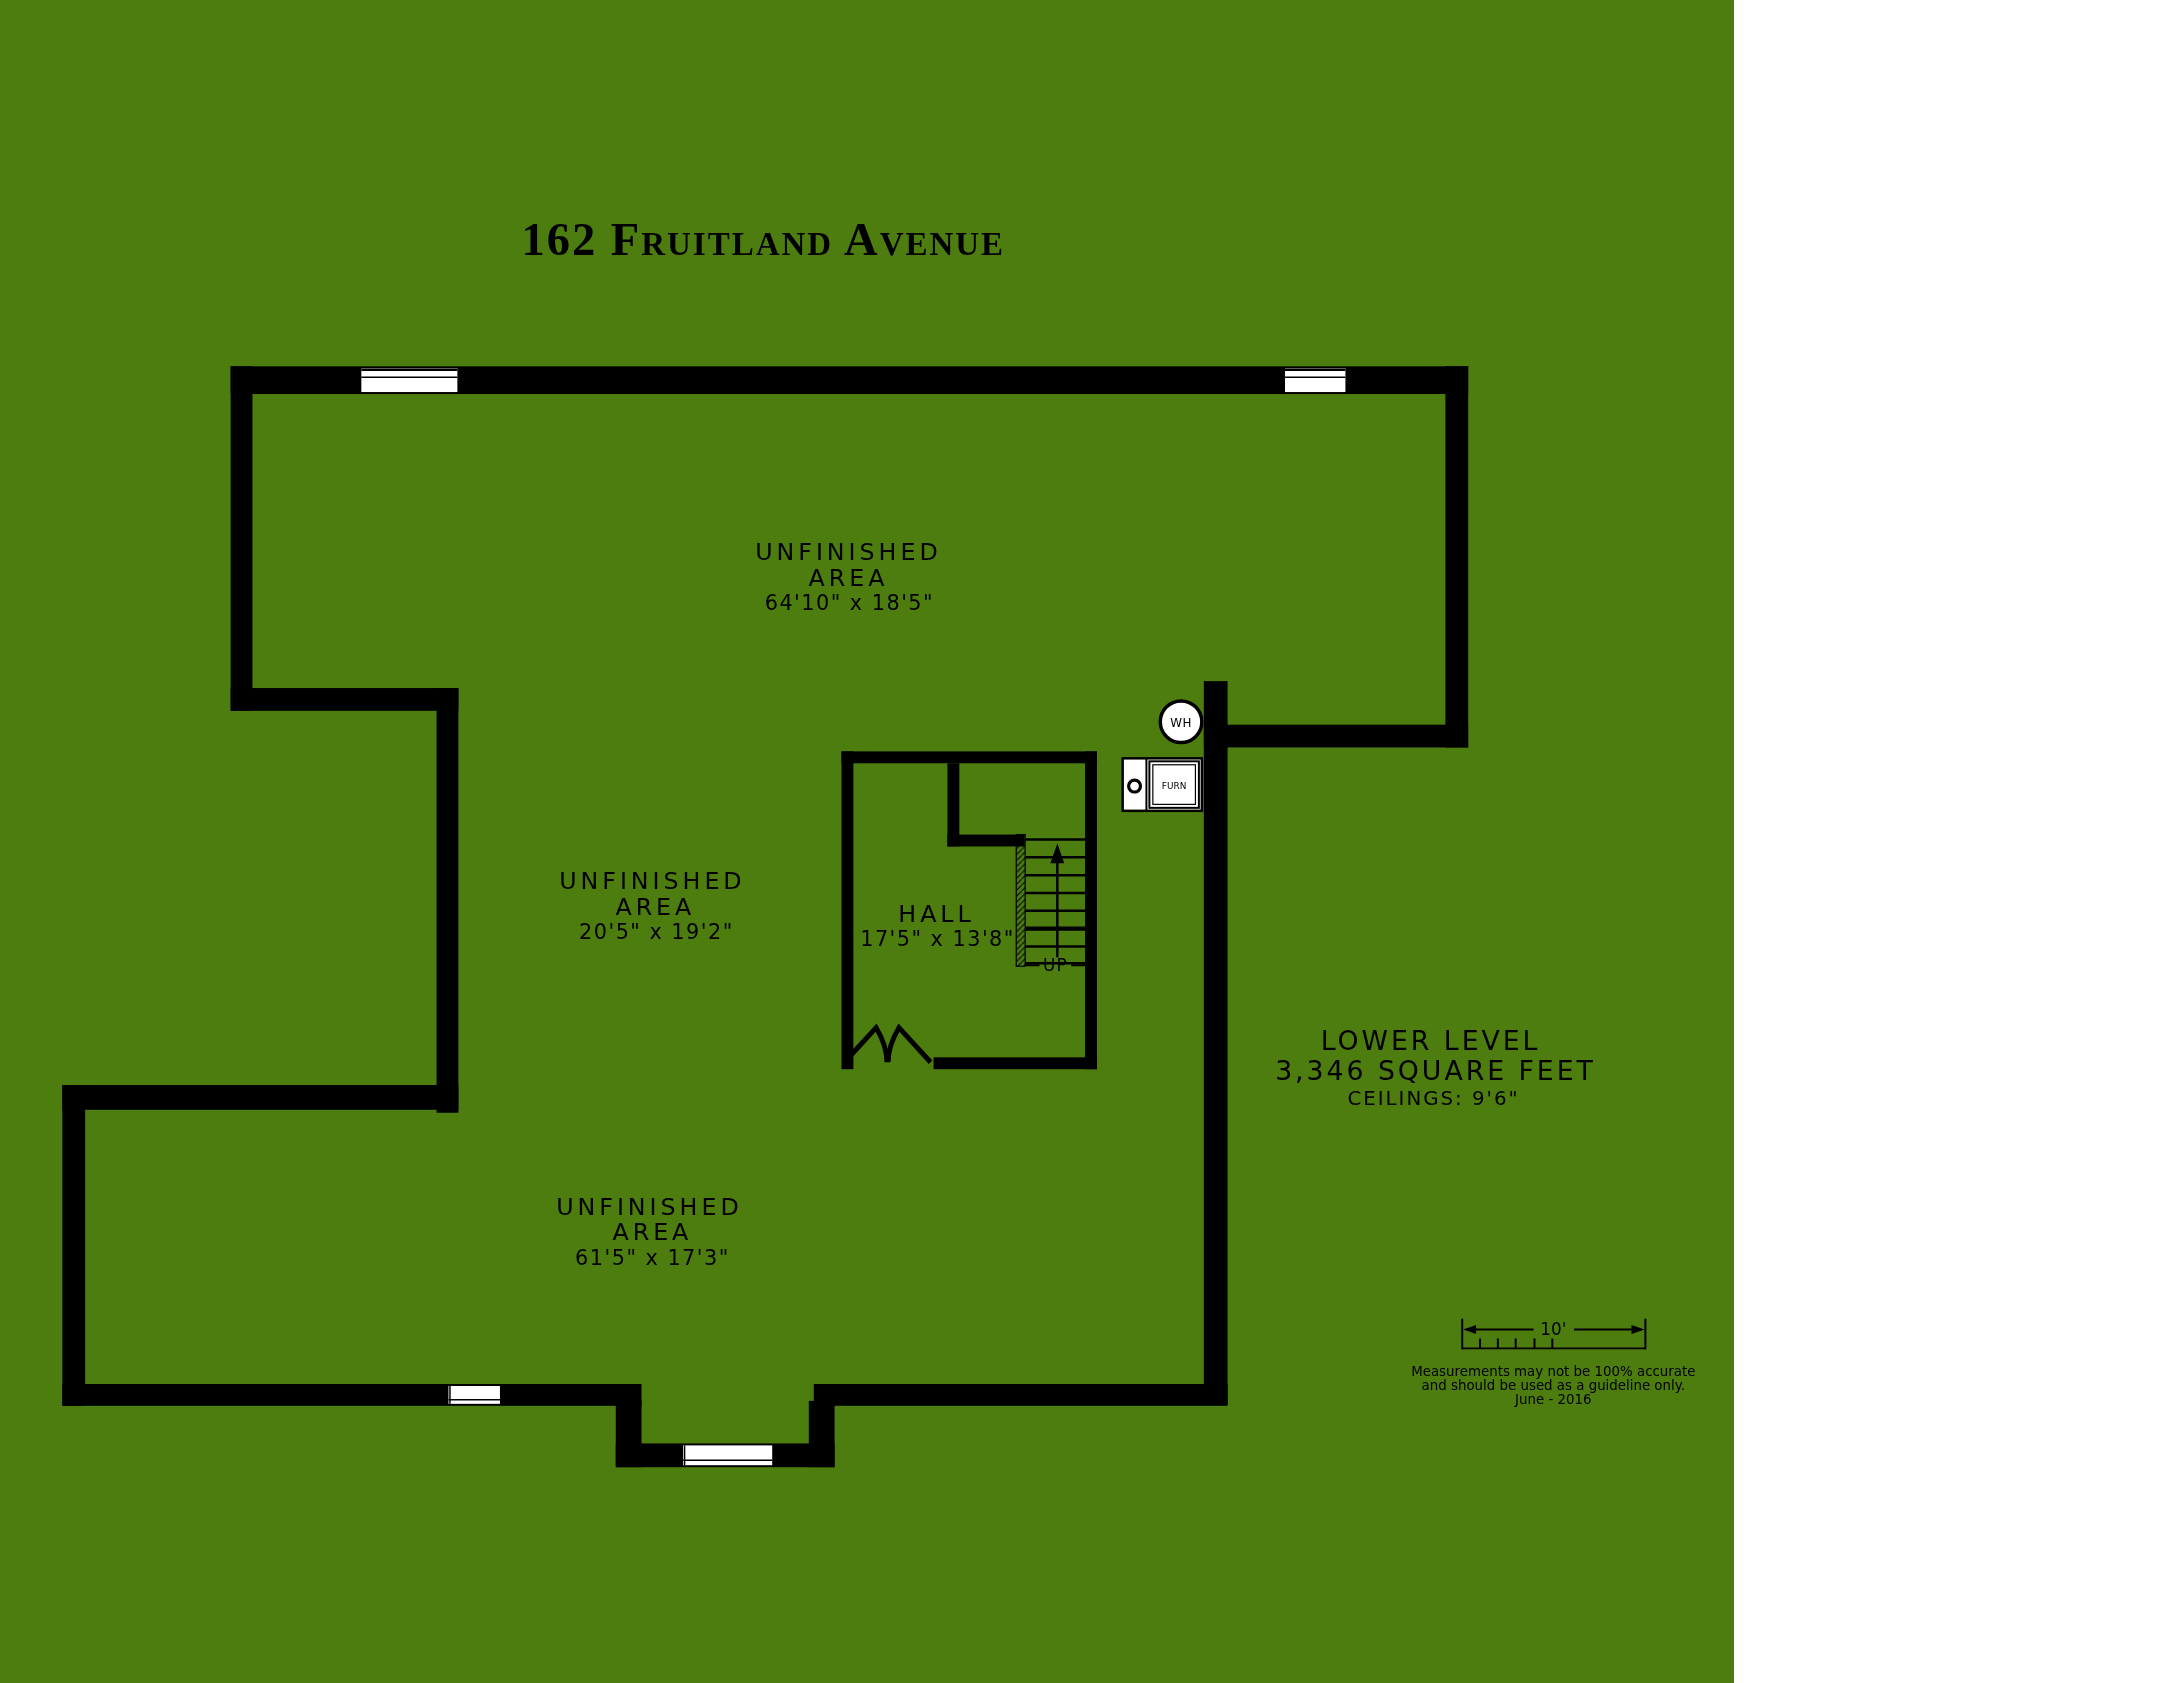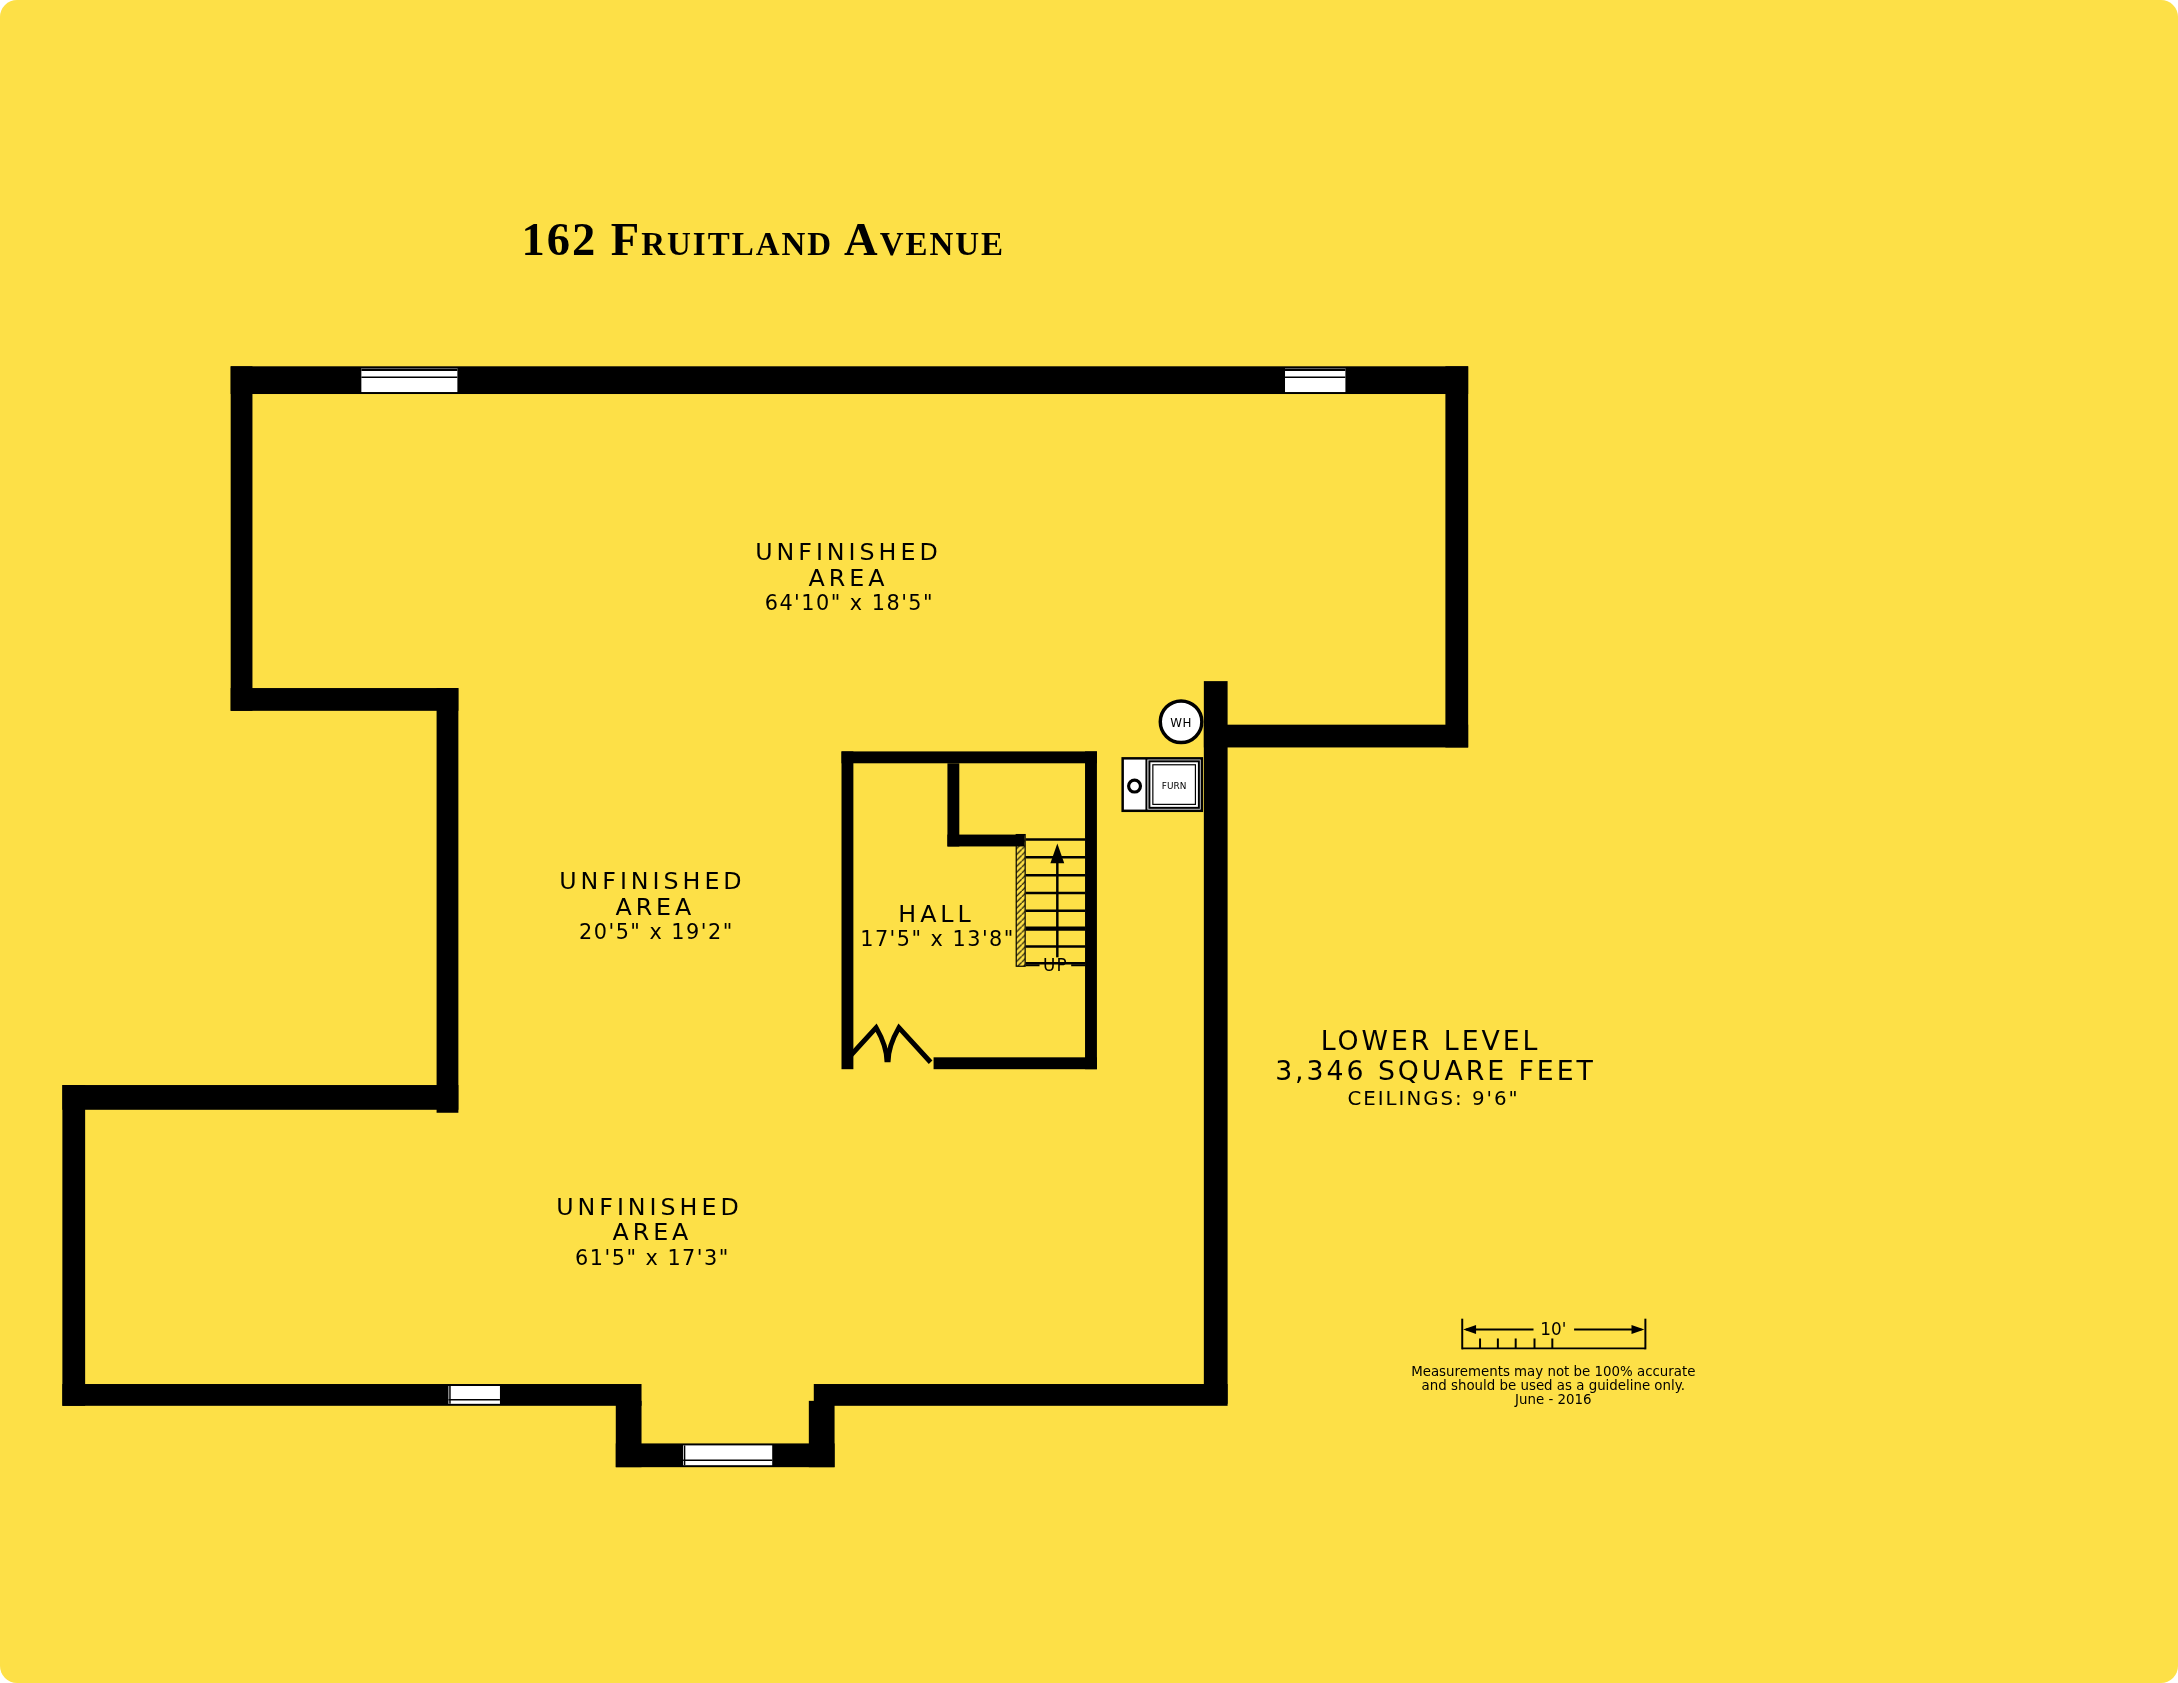--- a/index.html
+++ b/index.html
@@ -1,16 +1,16 @@
 <!DOCTYPE html>
 <html><head>
 <meta charset="utf-8">
 <style>
   html,body{margin:0;padding:0;background:#ffffff;}
-  .canvas{position:relative;width:2178px;height:1683px;background:#fde047;overflow:hidden;border-radius:17px;}
+  .canvas{position:relative;width:1734px;height:1683px;background:#4d7c0f;overflow:hidden;}
   svg{position:absolute;left:0;top:0;}
   text{fill:#000;text-anchor:middle;}
   .arch{font-family:"DejaVu Sans",sans-serif;}
   .title-text{font-family:"Liberation Serif","DejaVu Serif",serif;font-size:47px;font-variant:small-caps;font-weight:600;letter-spacing:2px;}
   .room-name{font-size:24px;letter-spacing:4px;}
   .room-dim{font-size:21px;letter-spacing:1.5px;}
   .sum-big{font-size:27px;letter-spacing:3px;}
   .sum-small{font-size:20px;letter-spacing:2px;}
   .up-label{font-size:17px;letter-spacing:1px;}
   .equip-label{font-size:12px;letter-spacing:0.5px;}

